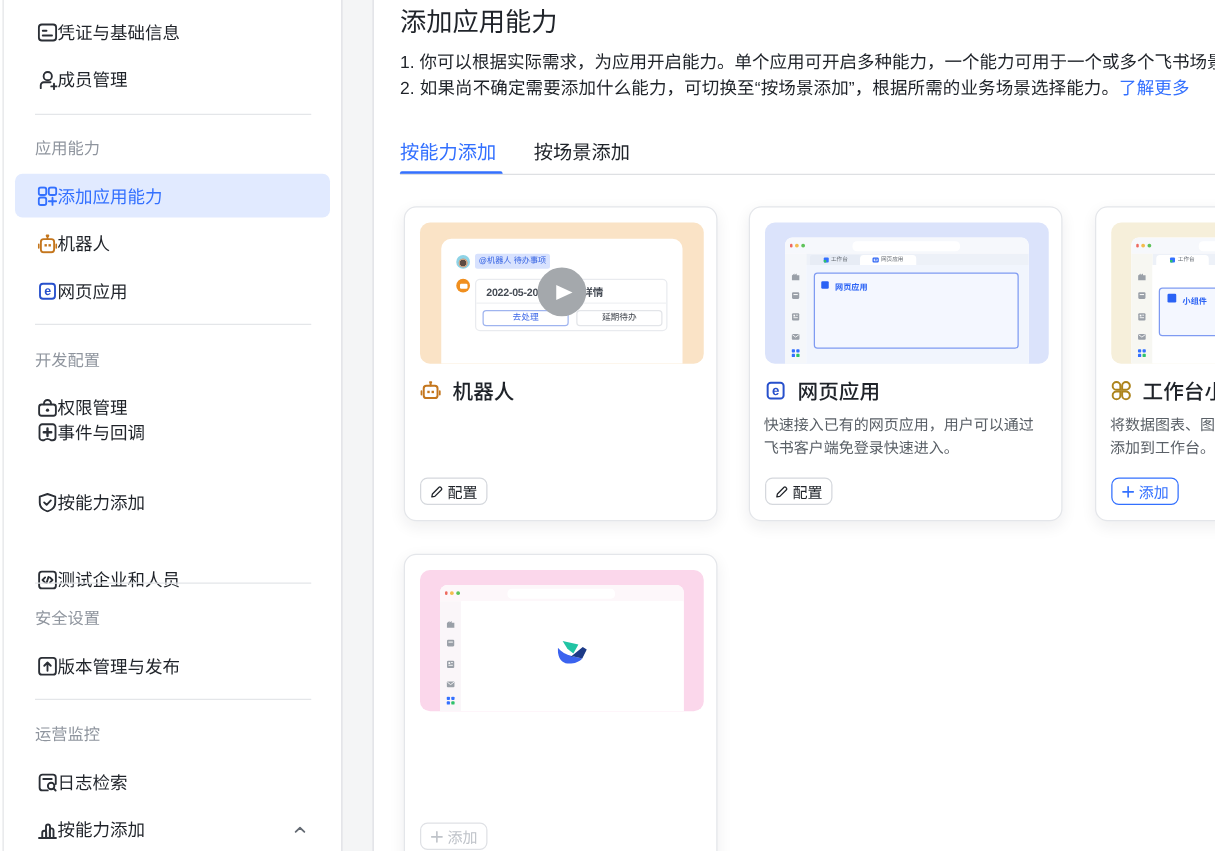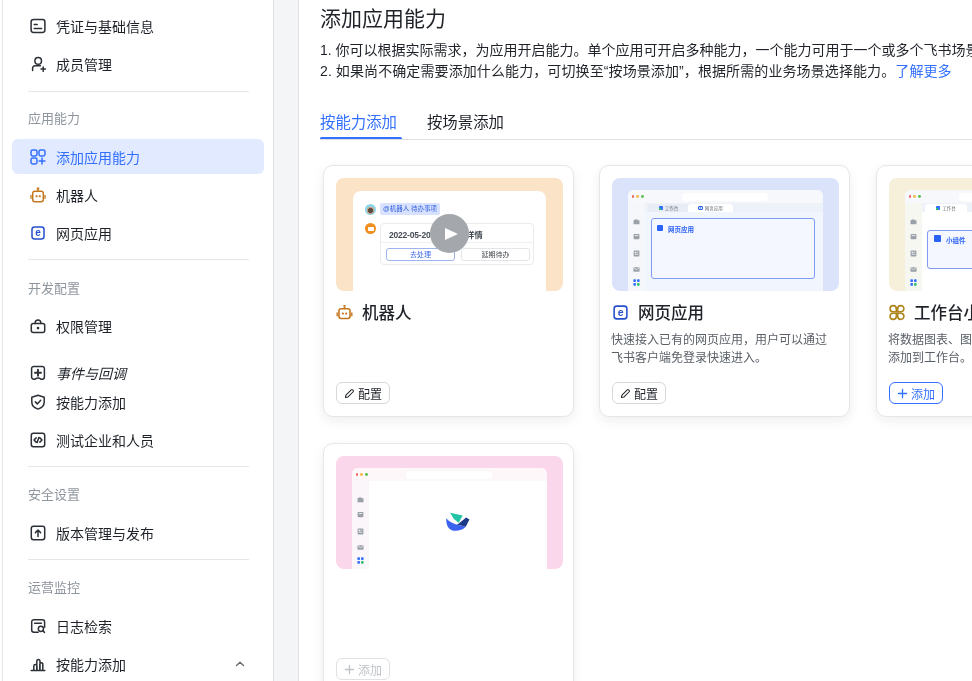--- a/index.html
+++ b/index.html
@@ -7,21 +7,21 @@
     font-family:"Liberation Sans","Noto Sans CJK SC",sans-serif; color:#1f2329;
     -webkit-font-smoothing:antialiased; }
   .abs { position:absolute; }
   
   #edge { left:2px; top:0; width:1px; height:681px; background:#e3e5e8; }
   #gutter { left:273px; top:0; width:26px; height:681px; background:#f4f5f6;
     border-left:1px solid #dee0e4; border-right:1px solid #dee0e4; }
   .mi { left:12px; width:252px; height:38px; display:flex; align-items:center;
     font-size:14px; border-radius:6px; }
   .mi svg { margin-left:18px; flex:none; }
-  .mi span { margin-left:10px; white-space:nowrap; }
+  .mi span { white-space:nowrap; }
   .mi.sel { background:#e1eaff; color:#3370ff; }
   .slabel { left:28px; font-size:13px; color:#8f959e; white-space:nowrap; }
   .sdiv { left:28px; width:221px; height:1px; background:#e4e6e9; }
   
   #title { left:320px; top:2px; font-size:21px; font-weight:400; }
   .para { left:320px; font-size:14px; white-space:nowrap; color:#1f2329; }
   .para a { color:#3370ff; text-decoration:none; }
   #tabs { left:320px; top:110px; display:flex; gap:30px; font-size:15.4px;justify-content:center; }
   #tabs .on { color:#3370ff; }
   #tabunderline { left:320px; top:137px; width:82px; height:3px; background:#3370ff; border-radius:2px; }
@@ -117,35 +117,35 @@
     <div class="abs sdiv" style="top:258.5px"></div>
     <div class="abs slabel" style="top:277.5px">开发配置</div>
     <div class="abs mi" style="top:307px;">
       <svg width="16" height="16" viewBox="0 0 16 16" fill="none" stroke="#2b2f36" stroke-width="1.5" stroke-linecap="round" stroke-linejoin="round">
         <rect x="1.3" y="5.6" width="13.4" height="9" rx="2"></rect>
         <path d="M5.2 5.4v-.6a2.8 2.8 0 0 1 5.6 0v.6"></path>
         <circle cx="8" cy="10.1" r="1.3" fill="#2b2f36" stroke="none"></circle>
       </svg>
       <span>权限管理</span>
     </div>
-    <div class="abs mi" style="top:354px;font-style:italic;">
+    <div class="abs mi" style="top:327px;">
       <svg width="16" height="16" viewBox="0 0 16 16" fill="none" stroke="#2b2f36" stroke-width="1.5" stroke-linecap="round" stroke-linejoin="round">
         <path d="M3.8 1.4h8.4a2.2 2.2 0 0 1 2.2 2.2v8.4a2.2 2.2 0 0 1-2.2 2.2h-1.3c-1.7-1.3-4.1-1.3-5.8 0H3.8a2.2 2.2 0 0 1-2.2-2.2V3.6a2.2 2.2 0 0 1 2.2-2.2z"></path>
         <path d="M8 4.8v6M5 7.8h6" stroke-width="1.9"></path>
       </svg>
       <span>事件与回调</span>
     </div>
     <div class="abs mi" style="top:383px;">
       <svg width="16" height="16" viewBox="0 0 16 16" fill="none" stroke="#2b2f36" stroke-width="1.5" stroke-linecap="round" stroke-linejoin="round">
         <path d="M8 1.2l6.2 2.1V8c0 3.6-2.6 6-6.2 7.1C4.4 14 1.8 11.6 1.8 8V3.3z"></path>
         <path d="M5.3 7.9l2 2 3.4-3.6"></path>
       </svg>
       <span>按能力添加</span>
     </div>
-    <div class="abs mi" style="top:421px;">
+    <div class="abs mi" style="top:445px;">
       <svg width="16" height="16" viewBox="0 0 16 16" fill="none" stroke="#2b2f36" stroke-width="1.5" stroke-linecap="round" stroke-linejoin="round">
         <rect x="1.3" y="1.3" width="13.4" height="13.4" rx="2.2"></rect>
         <path d="M6.1 5.9L4 8l2.1 2.1M9.9 5.9L12 8l-2.1 2.1M8.8 5.5l-1.6 5"></path>
       </svg>
       <span>测试企业和人员</span>
     </div>
     <div class="abs sdiv" style="top:466px"></div>
     <div class="abs slabel" style="top:483.5px">安全设置</div>
     <div class="abs mi" style="top:514px;">
       <svg width="16" height="16" viewBox="0 0 16 16" fill="none" stroke="#2b2f36" stroke-width="1.5" stroke-linecap="round" stroke-linejoin="round">

